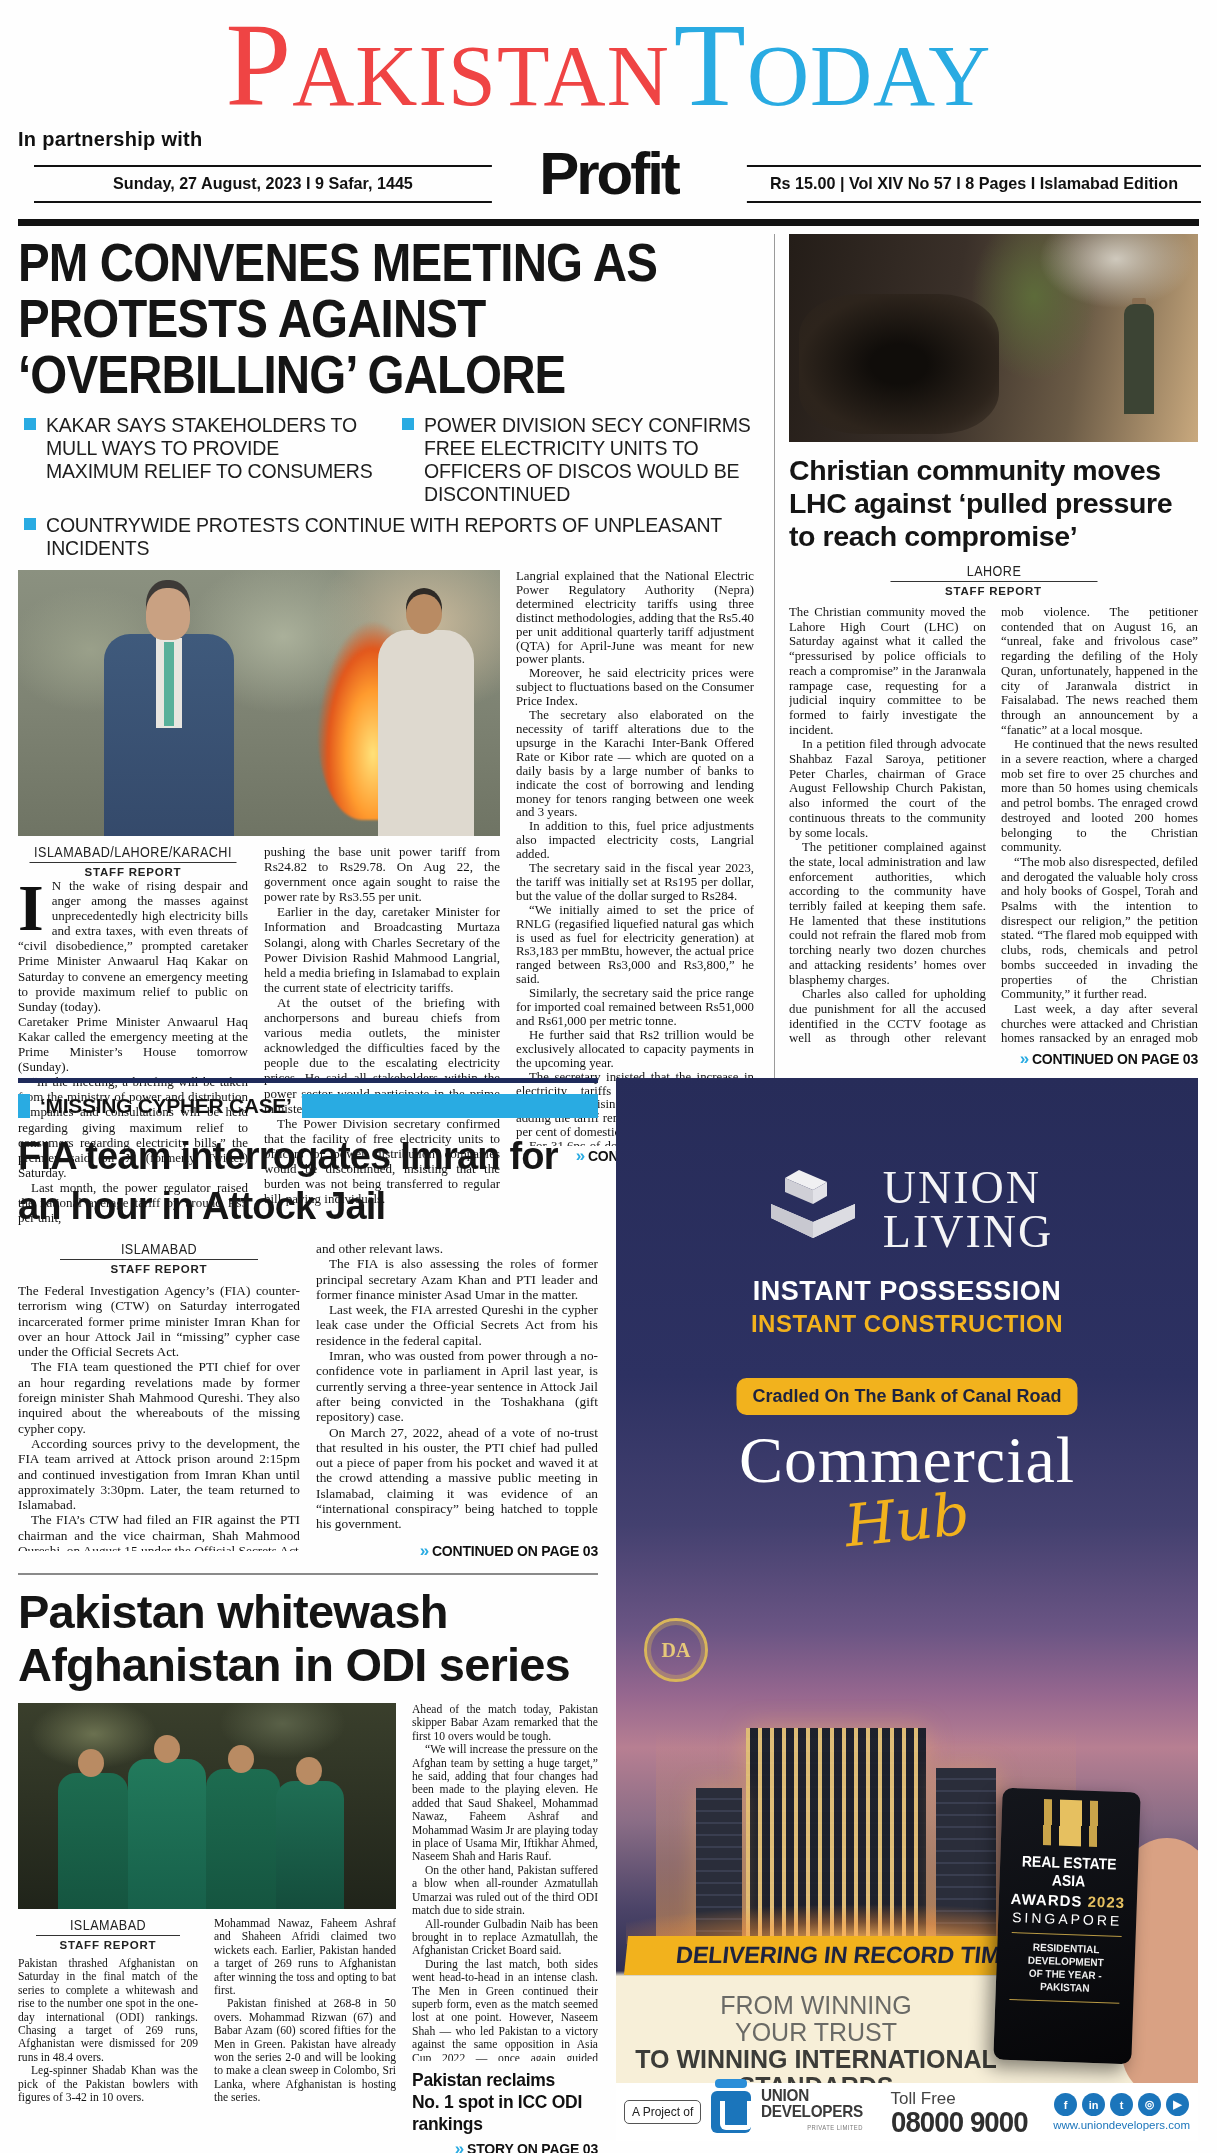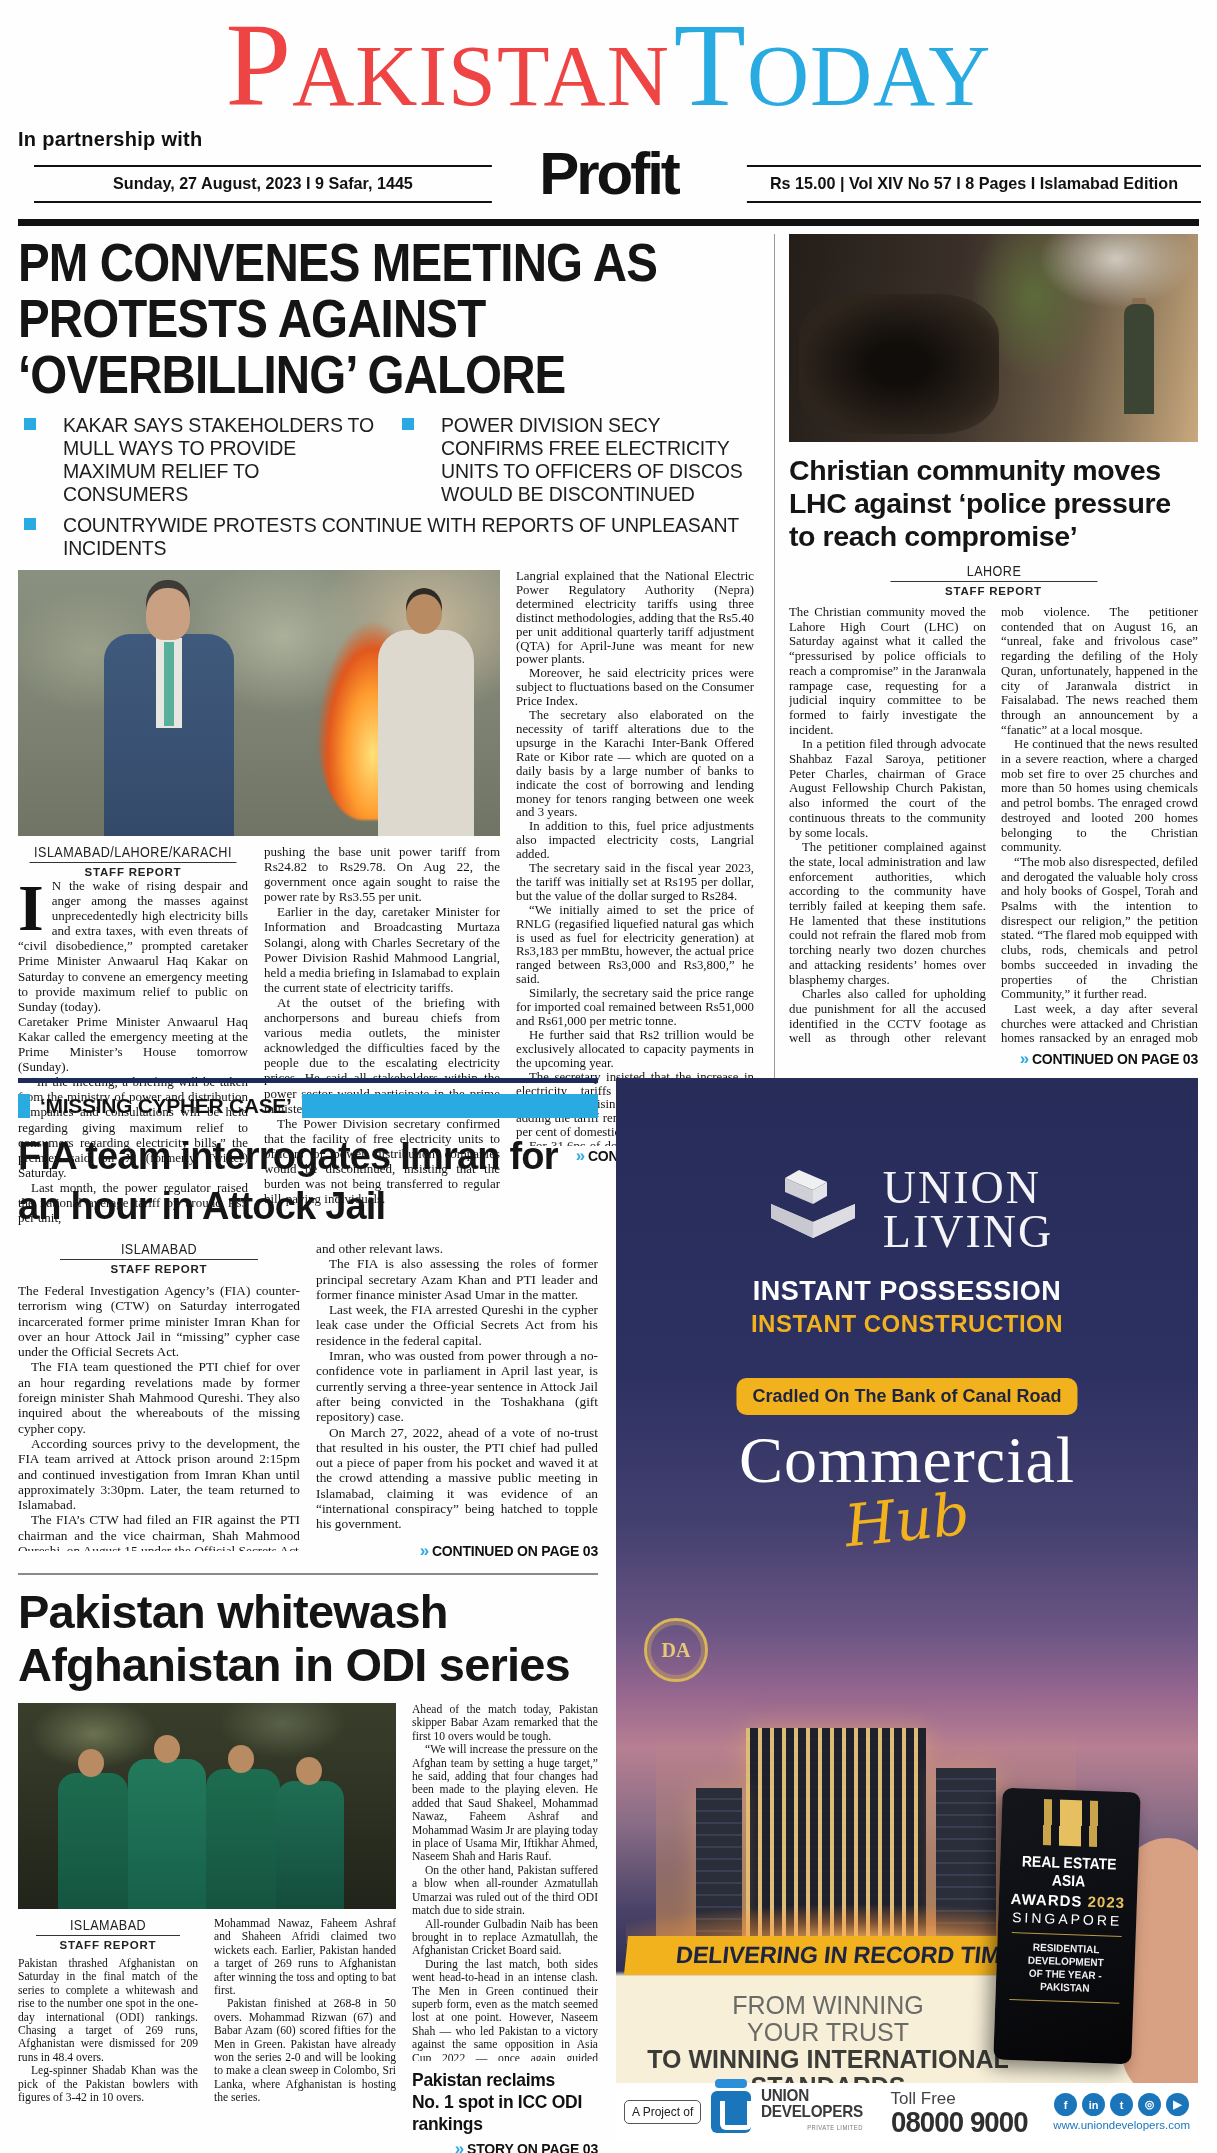--- a/index.html
+++ b/index.html
@@ -24,21 +24,21 @@
   .hl { font-family:"Liberation Sans", sans-serif; font-weight:700; color:#151515; }
   .condensed { transform:scaleX(.88); transform-origin:left top; }
   .dateline-block { text-align:center; font-family:"Liberation Sans", sans-serif; }
   .dateline { display:block; font-size:14px; font-weight:400; color:#222; letter-spacing:.5px; border-bottom:1.5px solid #333; padding-bottom:2px; transform:scaleX(.9); }
   .staff { display:block; font-size:11.5px; font-weight:700; letter-spacing:.8px; color:#222; padding-top:3px; }
   .body-col { text-align:justify; color:#141414; overflow:hidden; }
   .body-col p { margin:0; }
   .body-col p + p { text-indent:13px; }
   .more-link { font-family:"Liberation Sans", sans-serif; font-weight:700; font-size:14px; letter-spacing:-.2px; color:#111; text-align:right; }
   .more-link .chev { color:#29abe2; font-size:17px; font-weight:900; margin-right:3px; }
-  .bullet-item { display:flex; gap:27px; font-family:"Liberation Sans", sans-serif; font-size:19.5px; line-height:1.18; color:#1e1e1e; letter-spacing:-.2px; }
+  .bullet-item { display:flex; gap:10px; font-family:"Liberation Sans", sans-serif; font-size:19.5px; line-height:1.18; color:#1e1e1e; letter-spacing:-.2px; }
   .bullet-sq { flex:0 0 12px; width:12px; height:12px; background:#29abe2; margin-top:4px; }
 
   
   .top-grid { display:grid; grid-template-columns:736px 424px; column-gap:20px; height:842px; margin-top:8px; }
 
   
   .lead-headline { font-size:54px; line-height:56px; letter-spacing:-1px; width:114%; }
   .lead-bullets { display:grid; grid-template-columns:1fr 1fr; column-gap:26px; margin:12px 0 8px 6px; }
   .lead-banner { margin:4px 0 10px 6px; }
   .lead-content { display:grid; grid-template-columns:482px 238px; column-gap:16px; }
@@ -115,21 +115,21 @@
   .ad-building { position:absolute; top:560px; left:40px; width:420px; height:300px; background:
       linear-gradient(180deg, transparent 0%, transparent 30%, rgba(255,170,80,.25) 75%, rgba(255,170,80,.5) 100%); }
   .tower { position:absolute; bottom:0; background:
       repeating-linear-gradient(180deg, #2a2d3a 0 10px, #3a3e50 10px 12px),
       #2a2d3a; box-shadow:0 0 24px rgba(255,190,90,.35); }
   .tower.lit { background:
       repeating-linear-gradient(90deg, rgba(255,214,130,.85) 0 4px, rgba(30,32,44,.9) 4px 12px),
       repeating-linear-gradient(180deg, #23262f 0 10px, #303444 10px 12px), #23262f; }
   .road-glow { position:absolute; bottom:-6px; left:-30px; width:480px; height:40px; background:radial-gradient(60% 100% at 50% 100%, #ffb75e 0%, rgba(255,150,60,.4) 55%, transparent 100%); }
   .ad-banner { position:absolute; top:858px; left:10px; width:440px; background:#f2b21d; color:#1d2340; text-align:center; font-family:"Liberation Sans", sans-serif; font-weight:700; font-size:23.5px; letter-spacing:-.2px; padding:6px 0; transform:skewX(-6deg); }
-  .ad-trust { position:absolute; top:914px; left:12px; width:400px; text-align:center; font-family:"Liberation Sans", sans-serif; }
+  .ad-trust { position:absolute; top:914px; left:0; width:400px; text-align:center; font-family:"Liberation Sans", sans-serif; }
   .trust-soft { font-size:25px; line-height:27px; color:#6a6a66; }
   .trust-strong { font-size:25px; line-height:27px; color:#3c3c38; font-weight:700; }
   .ad-hand { position:absolute; top:760px; right:-14px; width:90px; height:260px; background:#d9a183; border-radius:46px; }
   .ad-phone { position:absolute; top:712px; right:62px; width:138px; height:272px; background:linear-gradient(160deg,#14161c,#060608); border-radius:10px; transform:rotate(2deg); padding:10px 8px; text-align:center; box-shadow:-6px 8px 18px rgba(0,0,0,.45); }
   .trophy-glyph { width:70px; height:46px; margin:0 auto 8px; background:
       linear-gradient(90deg, transparent 0 8px, #c9a44a 8px 16px, transparent 16px 24px, #e6c060 24px 46px, transparent 46px 54px, #c9a44a 54px 62px, transparent 62px 70px); }
   .award-l1 { font-family:"Liberation Sans", sans-serif; font-weight:700; color:#fff; font-size:15.5px; transform:scaleX(.9); }
   .award-l2 { font-family:"Liberation Sans", sans-serif; font-weight:700; color:#fff; font-size:15px; letter-spacing:1px; margin-top:2px; }
   .award-l2 .yr { color:#e6c060; }
   .award-l3 { font-family:"Liberation Sans", sans-serif; color:#fff; font-size:14px; letter-spacing:3px; margin-top:2px; }
@@ -234,21 +234,21 @@
           </div>
         </div>
       </div>
     </section>
 
     <aside class="christian">
       <div class="christian-photo">
         <div class="char-blob"></div>
         <div class="police-fig"></div>
       </div>
-      <h2 class="hl christian-headline">Christian community moves LHC against ‘police pressure to reach compromise’</h2>
+      <h2 class="hl christian-headline">Christian community moves LHC against ‘pulled pressure to reach compromise’</h2>
       <div class="dateline-block christian-byline">
         <span class="dateline">LAHORE</span>
         <span class="staff">STAFF REPORT</span>
       </div>
       <div class="christian-cols">
         <div class="body-col christian-body" style="height:440px;">
             <p>The Christian community moved the Lahore High Court (LHC) on Saturday against what it called the “pressurised by police officials to reach a compromise” in the Jaranwala rampage case, requesting for a judicial inquiry committee to be formed to fairly investigate the incident.</p>
             <p>In a petition filed through advocate Shahbaz Fazal Saroya, petitioner Peter Charles, chairman of Grace August Fellowship Church Pakistan, also informed the court of the continuous threats to the community by some locals.</p>
             <p>The petitioner complained against the state, local administration and law enforcement authorities, which according to the community have terribly failed at keeping them safe. He lamented that these institutions could not refrain the flared mob from torching nearly two dozen churches and attacking residents’ homes over blasphemy charges.</p>
             <p>Charles also called for upholding due punishment for all the accused identified in the CCTV footage as well as through other relevant evidence.</p>

